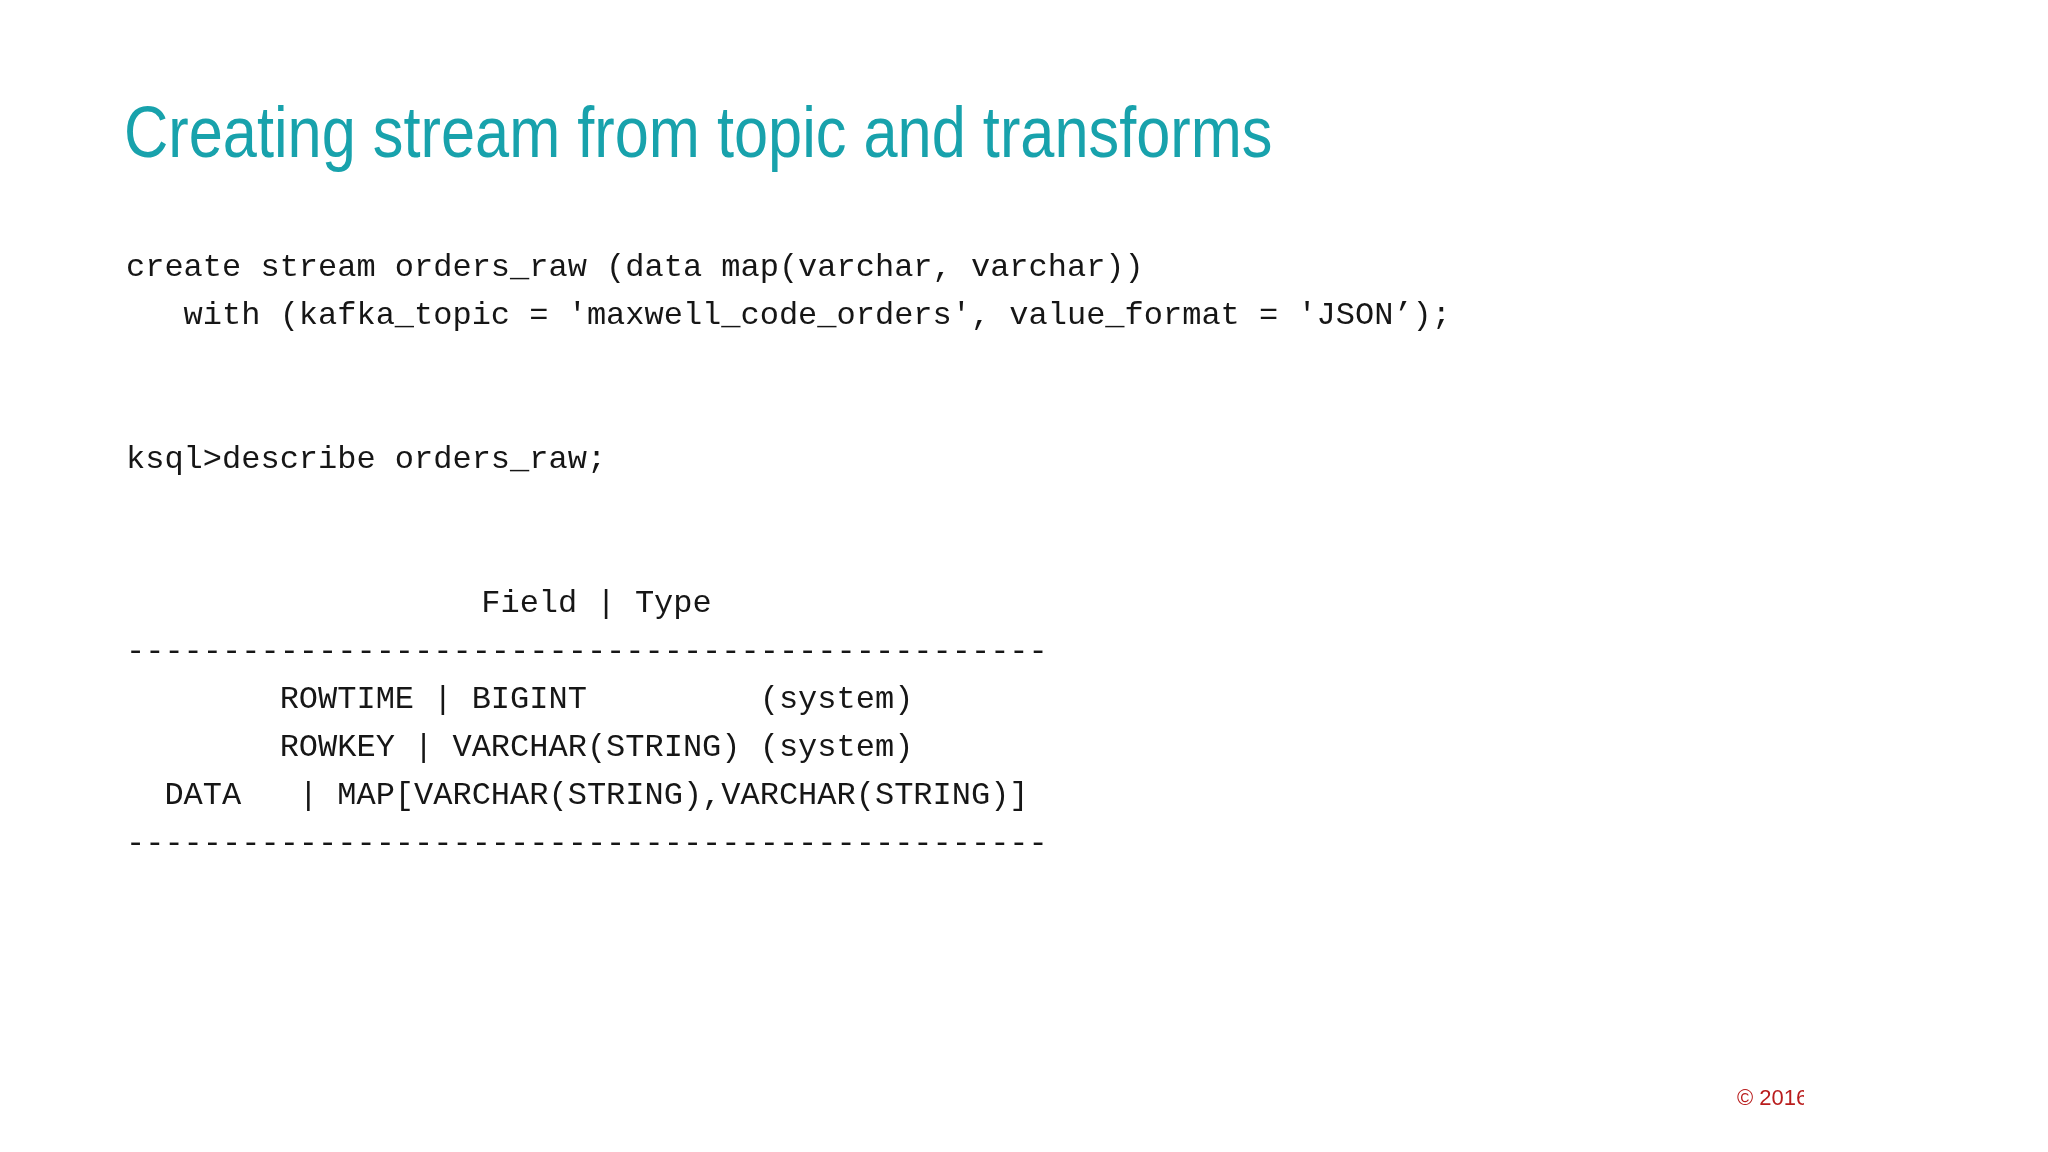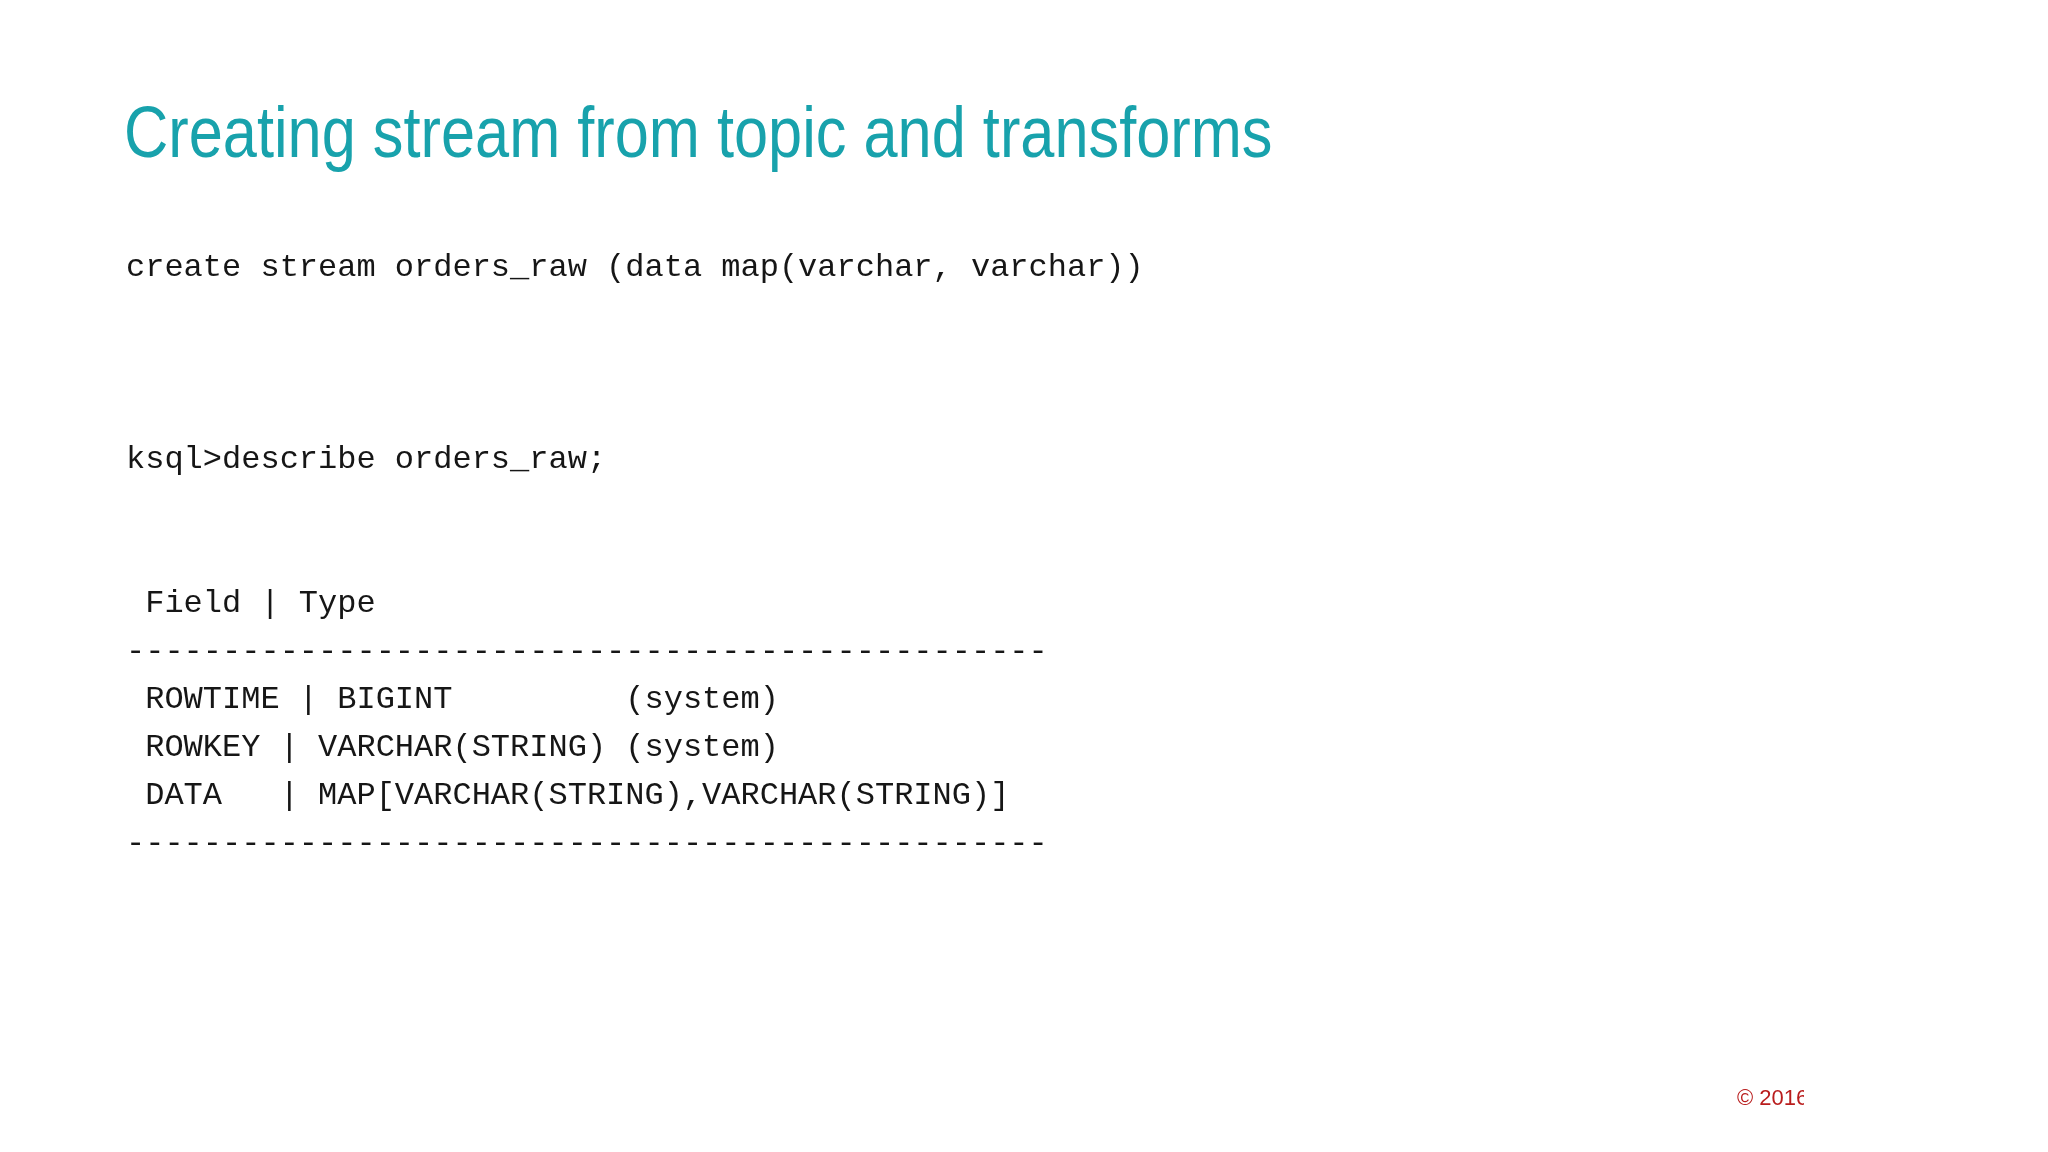--- a/index.html
+++ b/index.html
@@ -36,21 +36,21 @@
     font-size: 32px;
     line-height: 48px;
     color: #161616;
   }
   .mono-line {
     white-space: pre;
     height: 48px;
   }
   .code-block   { top: 244px; }
   .prompt-block { top: 436px; }
-  .table-block  { top: 580px; }
+  .table-block  { top: 580px; text-align: center; }
   .footer-copyright {
     position: absolute;
     left: 1737px;
     top: 1085px;
     font-size: 22px;
     color: #b91c1c;
     white-space: nowrap;
   }
   .footer-divider {
     position: absolute;
@@ -71,20 +71,21 @@
 </style>
 </head>
 <body>
 
 <div class="slide">
 
   <h1 class="slide-title">Creating stream from topic and transforms</h1>
 
   <div class="mono-block code-block">
     <div class="mono-line">create stream orders_raw (data map(varchar, varchar))</div>
+    <div class="mono-line">   with (kafka_topic = 'maxwell_code_orders', value_format = 'JSON’);</div>
   </div>
 
   <div class="mono-block prompt-block">
     <div class="mono-line">ksql&gt;describe orders_raw;</div>
   </div>
 
   <div class="mono-block table-block">
     <div class="mono-line"> Field | Type</div>
     <div class="mono-line">------------------------------------------------</div>
     <div class="mono-line"> ROWTIME | BIGINT         (system)</div>

